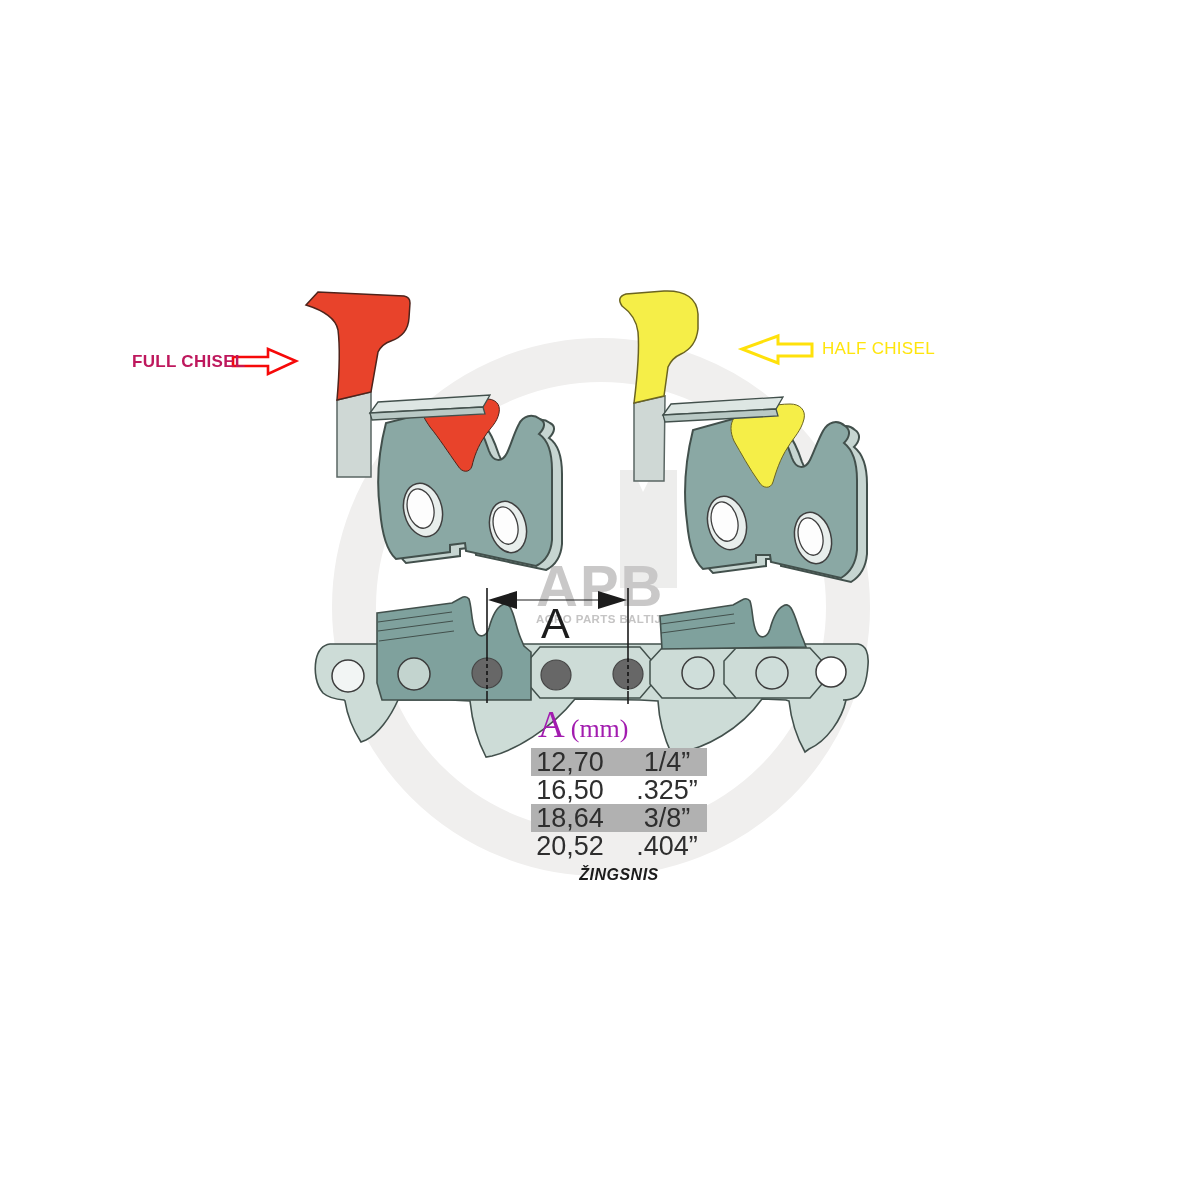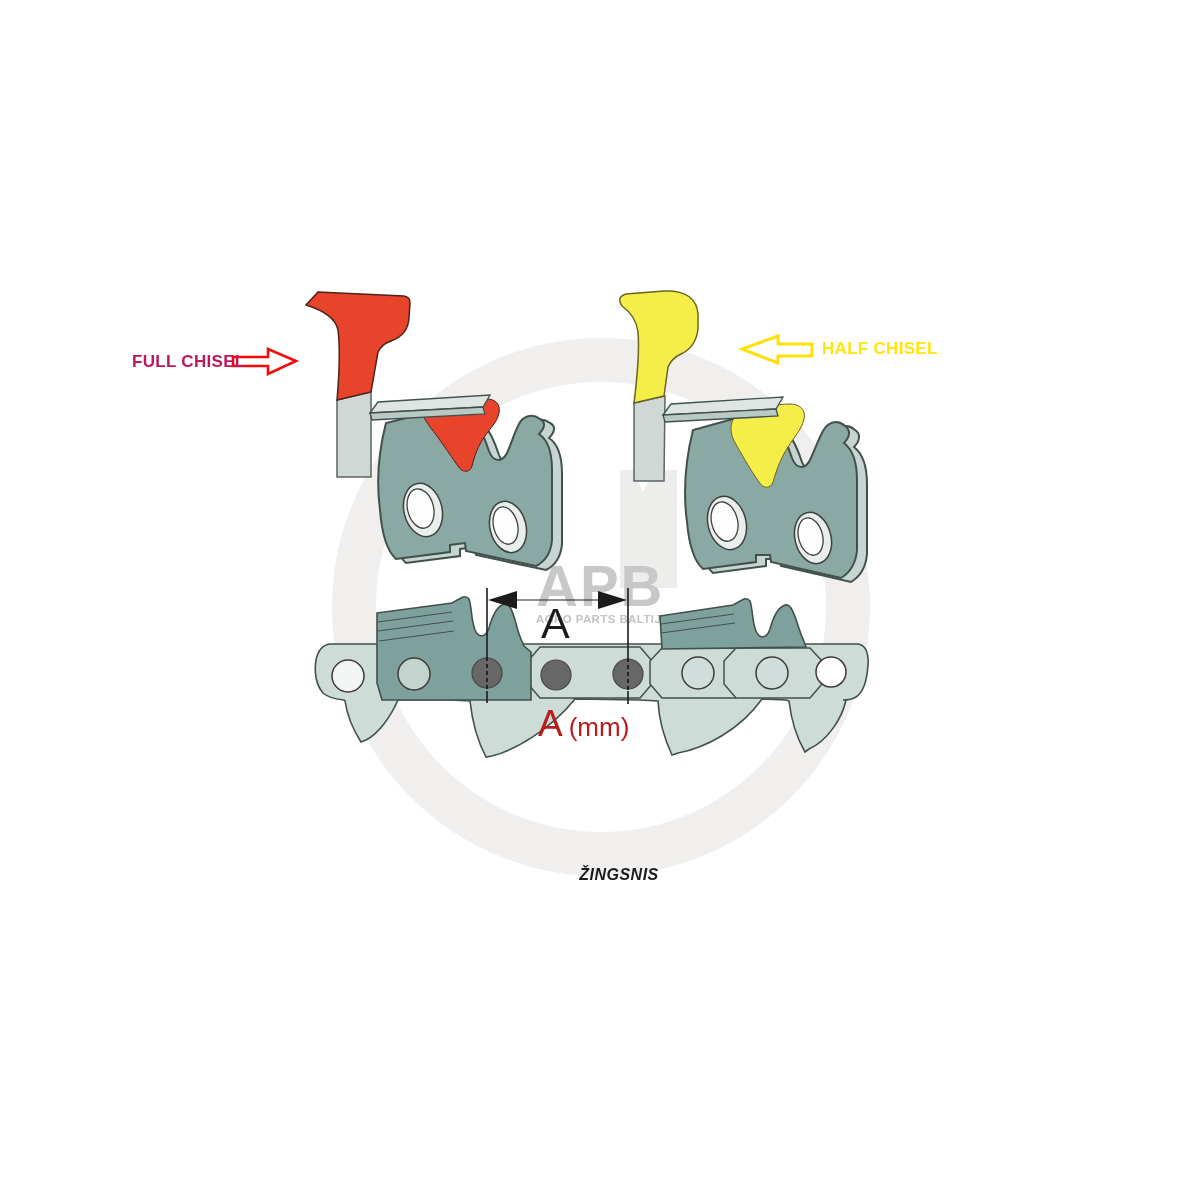--- a/index.html
+++ b/index.html
@@ -1,23 +1,23 @@
 <!DOCTYPE html>
 <html><head>
 <meta charset="utf-8">
 <style>
   html,body{margin:0;padding:0;background:#fff;}
   .stage{position:relative;width:1188px;height:1188px;background:#ffffff;overflow:hidden;
          font-family:"Liberation Sans", sans-serif;}
   .stage svg{position:absolute;left:0;top:0;z-index:1;}
   .lbl{position:absolute;z-index:3;white-space:nowrap;}
   .lbl-full{left:132px;top:352px;font-size:17px;font-weight:700;color:#be185d;letter-spacing:.3px;}
-  .lbl-half{left:822px;top:339px;font-size:17px;font-weight:700;color:#ffe50c;letter-spacing:.3px;}
+  .lbl-half{left:822px;top:339px;font-size:17px;font-weight:400;color:#ffe50c;letter-spacing:.3px;}
   .dim-letter{left:541px;top:599px;font-size:43px;font-weight:400;color:#1b1b1b;z-index:2;}
-  .pitch-header{position:absolute;left:538px;top:703px;z-index:3;color:#b91c1c;}
+  .pitch-header{position:absolute;left:538px;top:703px;z-index:3;color:#a21caf;font-family:Liberation Serif, serif;}
   .pitch-header .hA{font-size:37px;font-weight:400;}
   .pitch-header .hU{font-size:26px;font-weight:400;margin-left:6px;}
   .pitch-table{position:absolute;left:531px;top:748px;width:176px;z-index:3;}
   .pt-row{display:flex;align-items:center;height:28px;font-size:27px;color:#2e2e2e;}
   .pt-row.hl{background:#b1b1b1;}
   .pt-mm{width:78px;text-align:center;}
   .pt-in{flex:1;text-align:center;padding-left:18px;}
   .pitch-caption{position:absolute;left:531px;top:866px;width:176px;text-align:center;z-index:3;
                  font-size:16px;font-weight:700;color:#1c1c1c;letter-spacing:.5px;font-style:italic;}
 </style>
@@ -127,15 +127,33 @@
 </svg>
 
   <div class="lbl lbl-full">FULL CHISEL</div>
   <div class="lbl lbl-half">HALF CHISEL</div>
   <div class="lbl dim-letter">A</div>
 
   <div class="pitch-header">
     <span class="hA">A</span><span class="hU">(mm)</span>
   </div>
 
+  <div class="pitch-table">
+    <div class="pt-row hl">
+      <span class="pt-mm">12,70</span>
+      <span class="pt-in">1/4”</span>
+    </div>
+    <div class="pt-row">
+      <span class="pt-mm">16,50</span>
+      <span class="pt-in">.325”</span>
+    </div>
+    <div class="pt-row hl">
+      <span class="pt-mm">18,64</span>
+      <span class="pt-in">3/8”</span>
+    </div>
+    <div class="pt-row">
+      <span class="pt-mm">20,52</span>
+      <span class="pt-in">.404”</span>
+    </div>
+  </div>
 
   <div class="pitch-caption">ŽINGSNIS</div>
 </div>
 
 </body></html>

